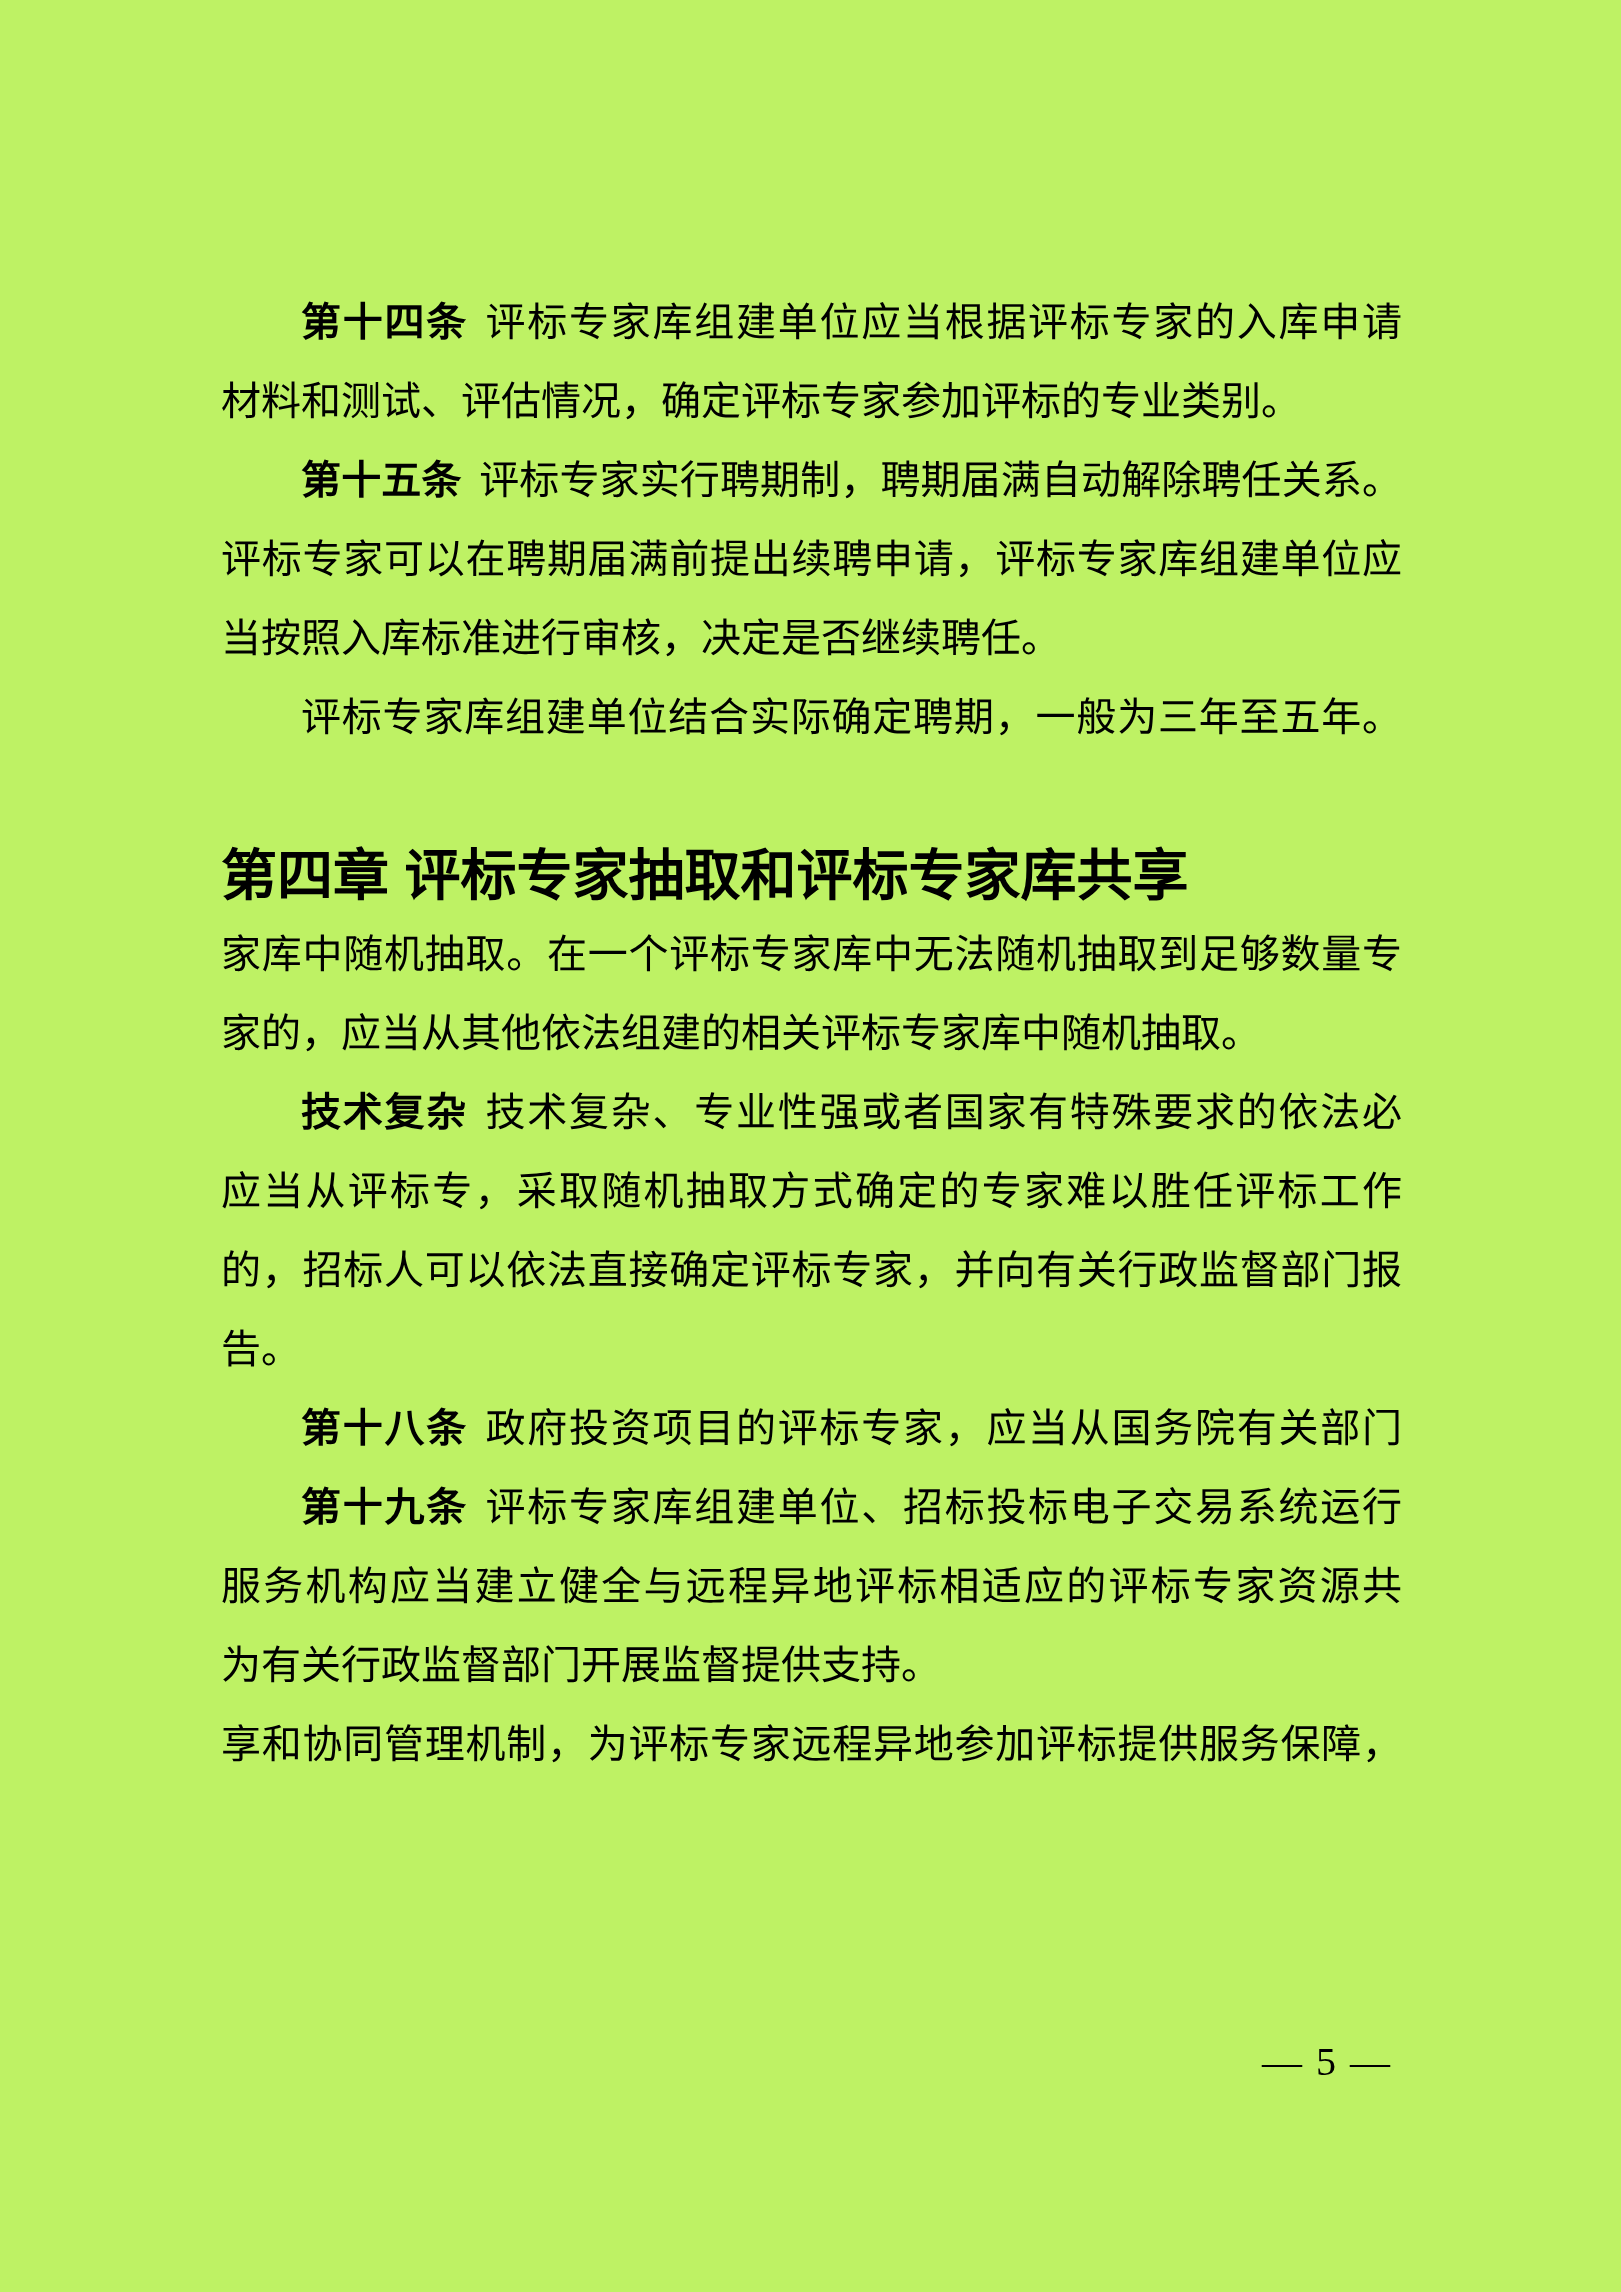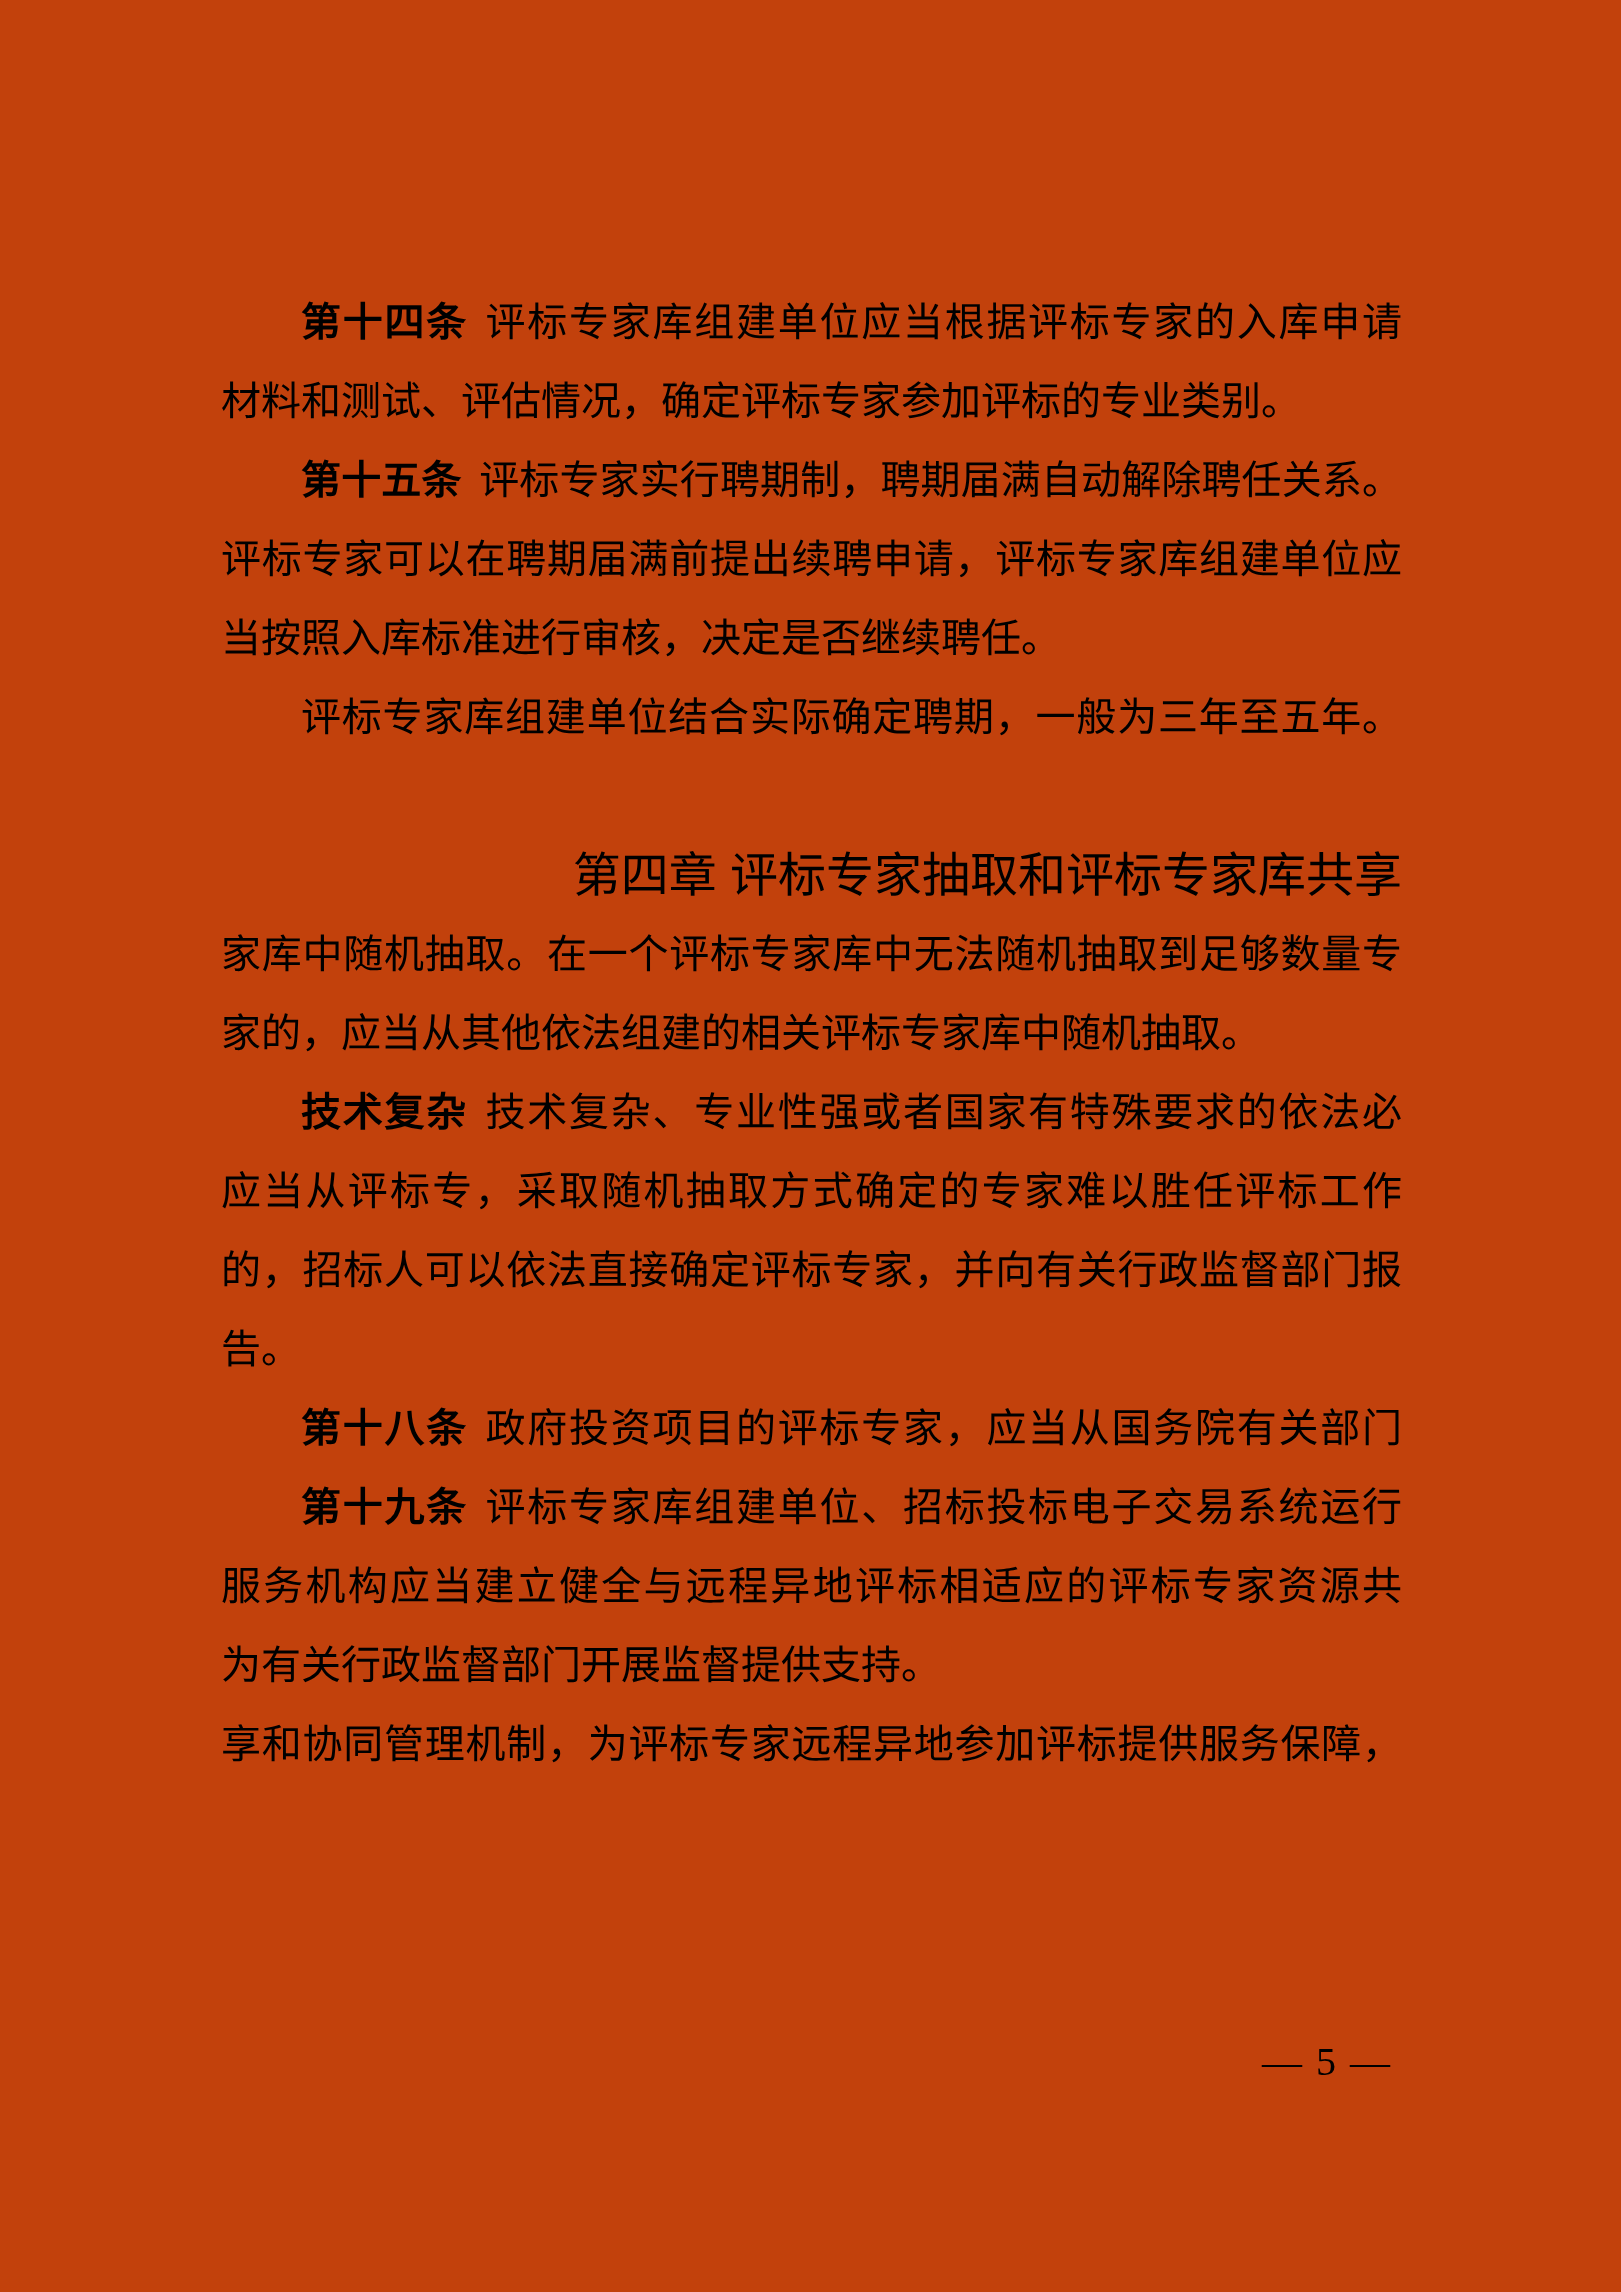--- a/index.html
+++ b/index.html
@@ -4,21 +4,21 @@
 <style>
   html, body {
     margin: 0;
     padding: 0;
     background: #ffffff;
   }
   .page {
     position: relative;
     width: 1621px;
     height: 2293px;
-    background: #c2410c;
+    background: #bef264;
     color: #000000;
     font-family: "Liberation Serif", "DejaVu Serif", serif;
     overflow: hidden;
   }
   .text-column {
     position: absolute;
     left: 221px;
     top: 283px;
     width: 1181px;
   }
@@ -42,23 +42,23 @@
   }
   .num {
     font-family: "Liberation Sans", "DejaVu Sans", sans-serif;
     font-weight: 700;
     margin-right: 17.6px;
   }
   .chapter-heading {
     margin: 79px 0 0 0; 
     height: 79px;
     line-height: 79px;
-    font-size: 48px;
-    font-weight: 400;
-    text-align: right;
+    font-size: 56px;
+    font-weight: 700;
+    text-align: left;
     font-family: "Liberation Sans", "DejaVu Sans", sans-serif;
   }
   .page-number {
     position: absolute;
     top: 2037px;
     right: 229px;
     font-size: 40px;
     line-height: 49px;
     text-align: right;
     letter-spacing: 2px;

